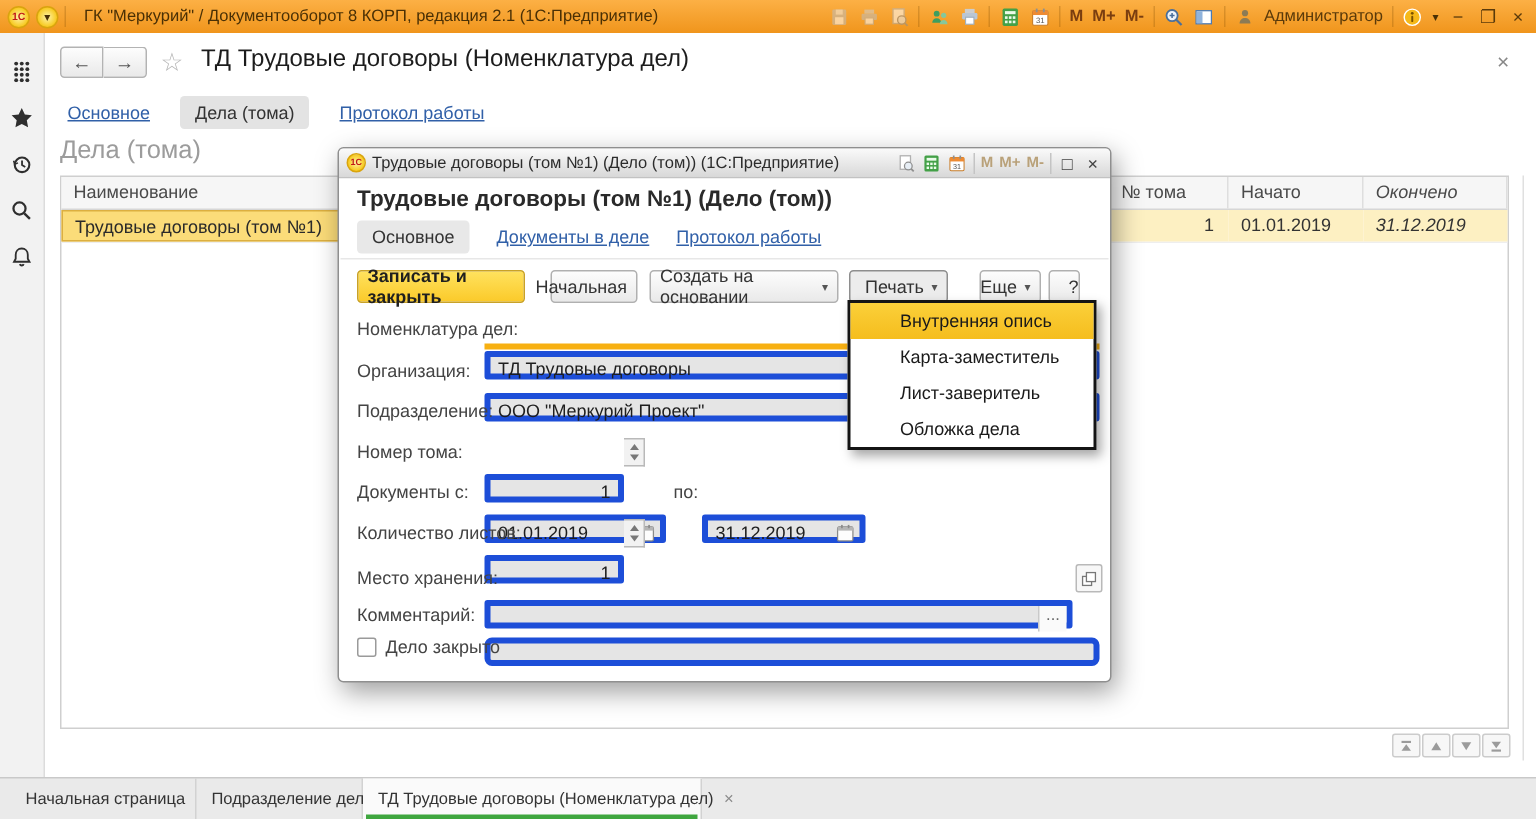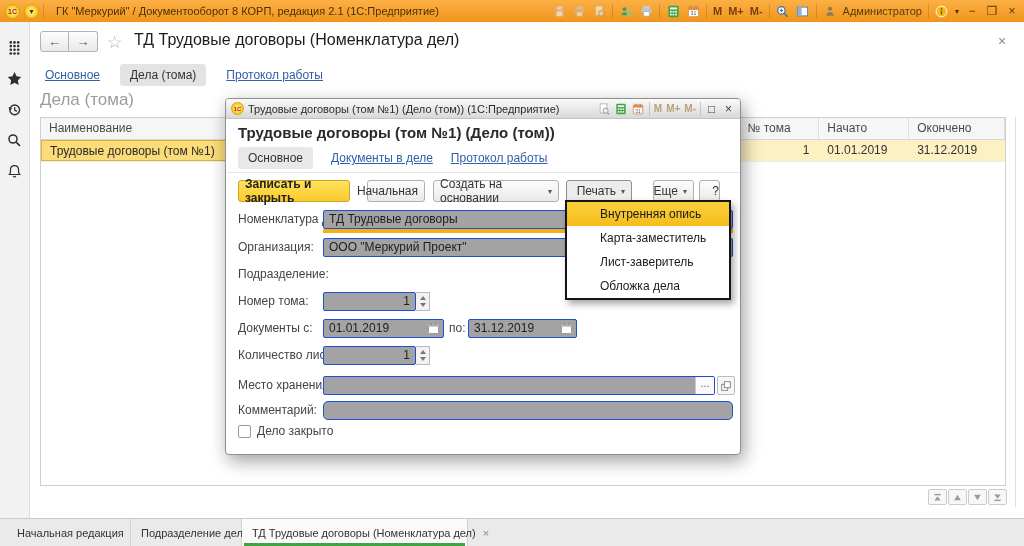--- a/index.html
+++ b/index.html
@@ -40,21 +40,21 @@
   .link { color:#3160a8; text-decoration:underline; font-size:12px; }
   .tab-pill { background:#e3e3e3; border-radius:3px; padding:4px 10px; font-size:12px; color:#333; }
   .section-title { position:absolute; left:40px; top:90px; font-size:17px; color:#9c9c9c; }
 
   .table-box { position:absolute; left:40px; top:117px; width:966px; height:369px;
     border:1px solid #cfcfcf; background:#fff; }
   .t-head { display:flex; height:22px; background:#f6f6f6; border-bottom:1px solid #d6d6d6; }
   .t-head > div { font-size:12px; color:#4a4a4a; line-height:21px; padding-left:8px;
     border-right:1px solid #dedede; }
   .t-row { display:flex; height:22px; border-bottom:1px solid #eee; }
-  .c-name { width:700px; } .c-vol { width:80px; } .c-start { width:90px; } .c-end { width:96px; }
+  .c-name { width:700px; } .c-vol { width:80px; } .c-start { width:90px; } .c-end { width:96px;font-style:italic; }
   .t-row .c-name { background:#fbdc79; border:1px solid #dcaf40; line-height:20px; padding-left:8px; color:#2a2a2a; }
   .t-row .c-vol { background:#fdf0c2; text-align:right; padding-right:10px; line-height:21px; }
   .t-row .c-start, .t-row .c-end { background:#fdf0c2; padding-left:8px; line-height:21px; }
   .list-nav { position:absolute; left:928px; top:489px; display:flex; gap:1px; }
   .list-nav span { width:19px; height:16px; border:1px solid #ccc; border-radius:2px; background:#f7f7f7;
     display:flex; align-items:center; justify-content:center; }
   .v-edge { position:absolute; left:1015px; top:117px; width:1px; height:390px; background:#e0e0e0; }
 
   
   .dialog { position:absolute; left:225px; top:98px; width:516px; height:357px; background:#fff;
@@ -69,22 +69,22 @@
   .dlg-tabs { position:absolute; left:12px; top:47px; display:flex; align-items:center; gap:18px; height:24px; }
   .dlg-sep { position:absolute; left:1px; right:1px; top:73px; height:1px; background:#e7e7e7; }
 
   .btn { position:absolute; top:81px; height:22px; border:1px solid #b0b0b0; border-radius:3px;
     background:linear-gradient(#fdfdfd,#e9e9e9); font-size:12px; color:#333;
     display:flex; align-items:center; justify-content:flex-end; gap:5px; padding:0 6px; }
   .btn-primary { background:linear-gradient(#ffe25e,#fbca2a); border-color:#c9a227; font-weight:bold; color:#1f1f1f; }
   .btn .caret2 { font-size:8px; color:#555; }
 
   .lbl { position:absolute; left:12px; font-size:12px; color:#444; line-height:19px; }
-  .fld { position:absolute; height:19px; border:1px solid #1d4ed8; background:#a3a3a3; border-radius:2px;
-    font-size:12px; color:#1e1e1e; line-height:17px; padding:0 5px; }
+  .fld { position:absolute; height:19px; border:4px solid #1d4ed8; background:#e5e5e5; border-radius:2px;
+    font-size:12px; color:#1e1e1e; line-height:17px; padding:0 5px;margin-top:24px; }
   .fld-num { text-align:right; }
   .spin { position:absolute; width:14px; height:19px; border:1px solid #b9b9b9; border-left:none;
     background:#f2f2f2; display:flex; flex-direction:column; }
   .spin span { flex:1; display:flex; align-items:center; justify-content:center; }
   .tri-up { width:0; height:0; border:3px solid transparent; border-bottom:4px solid #777; margin-bottom:1px; }
   .tri-dn { width:0; height:0; border:3px solid transparent; border-top:4px solid #777; margin-top:1px; }
   .cal-btn { position:absolute; right:2px; top:2px; width:14px; height:14px; }
   .dots-btn { position:absolute; right:0; top:0; width:19px; height:17px; border-left:1px solid #c9c9c9;
     text-align:center; line-height:13px; color:#666; font-size:11px; background:#fafafa; }
   .open-btn { position:absolute; height:19px; width:18px; border:1px solid #b9b9b9; border-radius:2px;
@@ -531,21 +531,21 @@
     <div class="menu-item">Карта-заместитель</div>
     <div class="menu-item">Лист-заверитель</div>
     <div class="menu-item">Обложка дела</div>
   </div>
 
   <div class="bottombar">
     <div class="btab" style="width:131px">
       <svg width="13" height="12">
           <use href="#i-home"></use>
         </svg>
-      <span>Начальная редакция</span>
+      <span>Начальная страница</span>
     </div>
     <div class="btab" style="width:111px">
       <span>Подразделение дел</span>
       <span class="x">×</span>
     </div>
     <div class="btab active" style="width:226px">
       <span>ТД Трудовые договоры (Номенклатура дел)</span>
       <span class="x">×</span>
     </div>
   </div>

